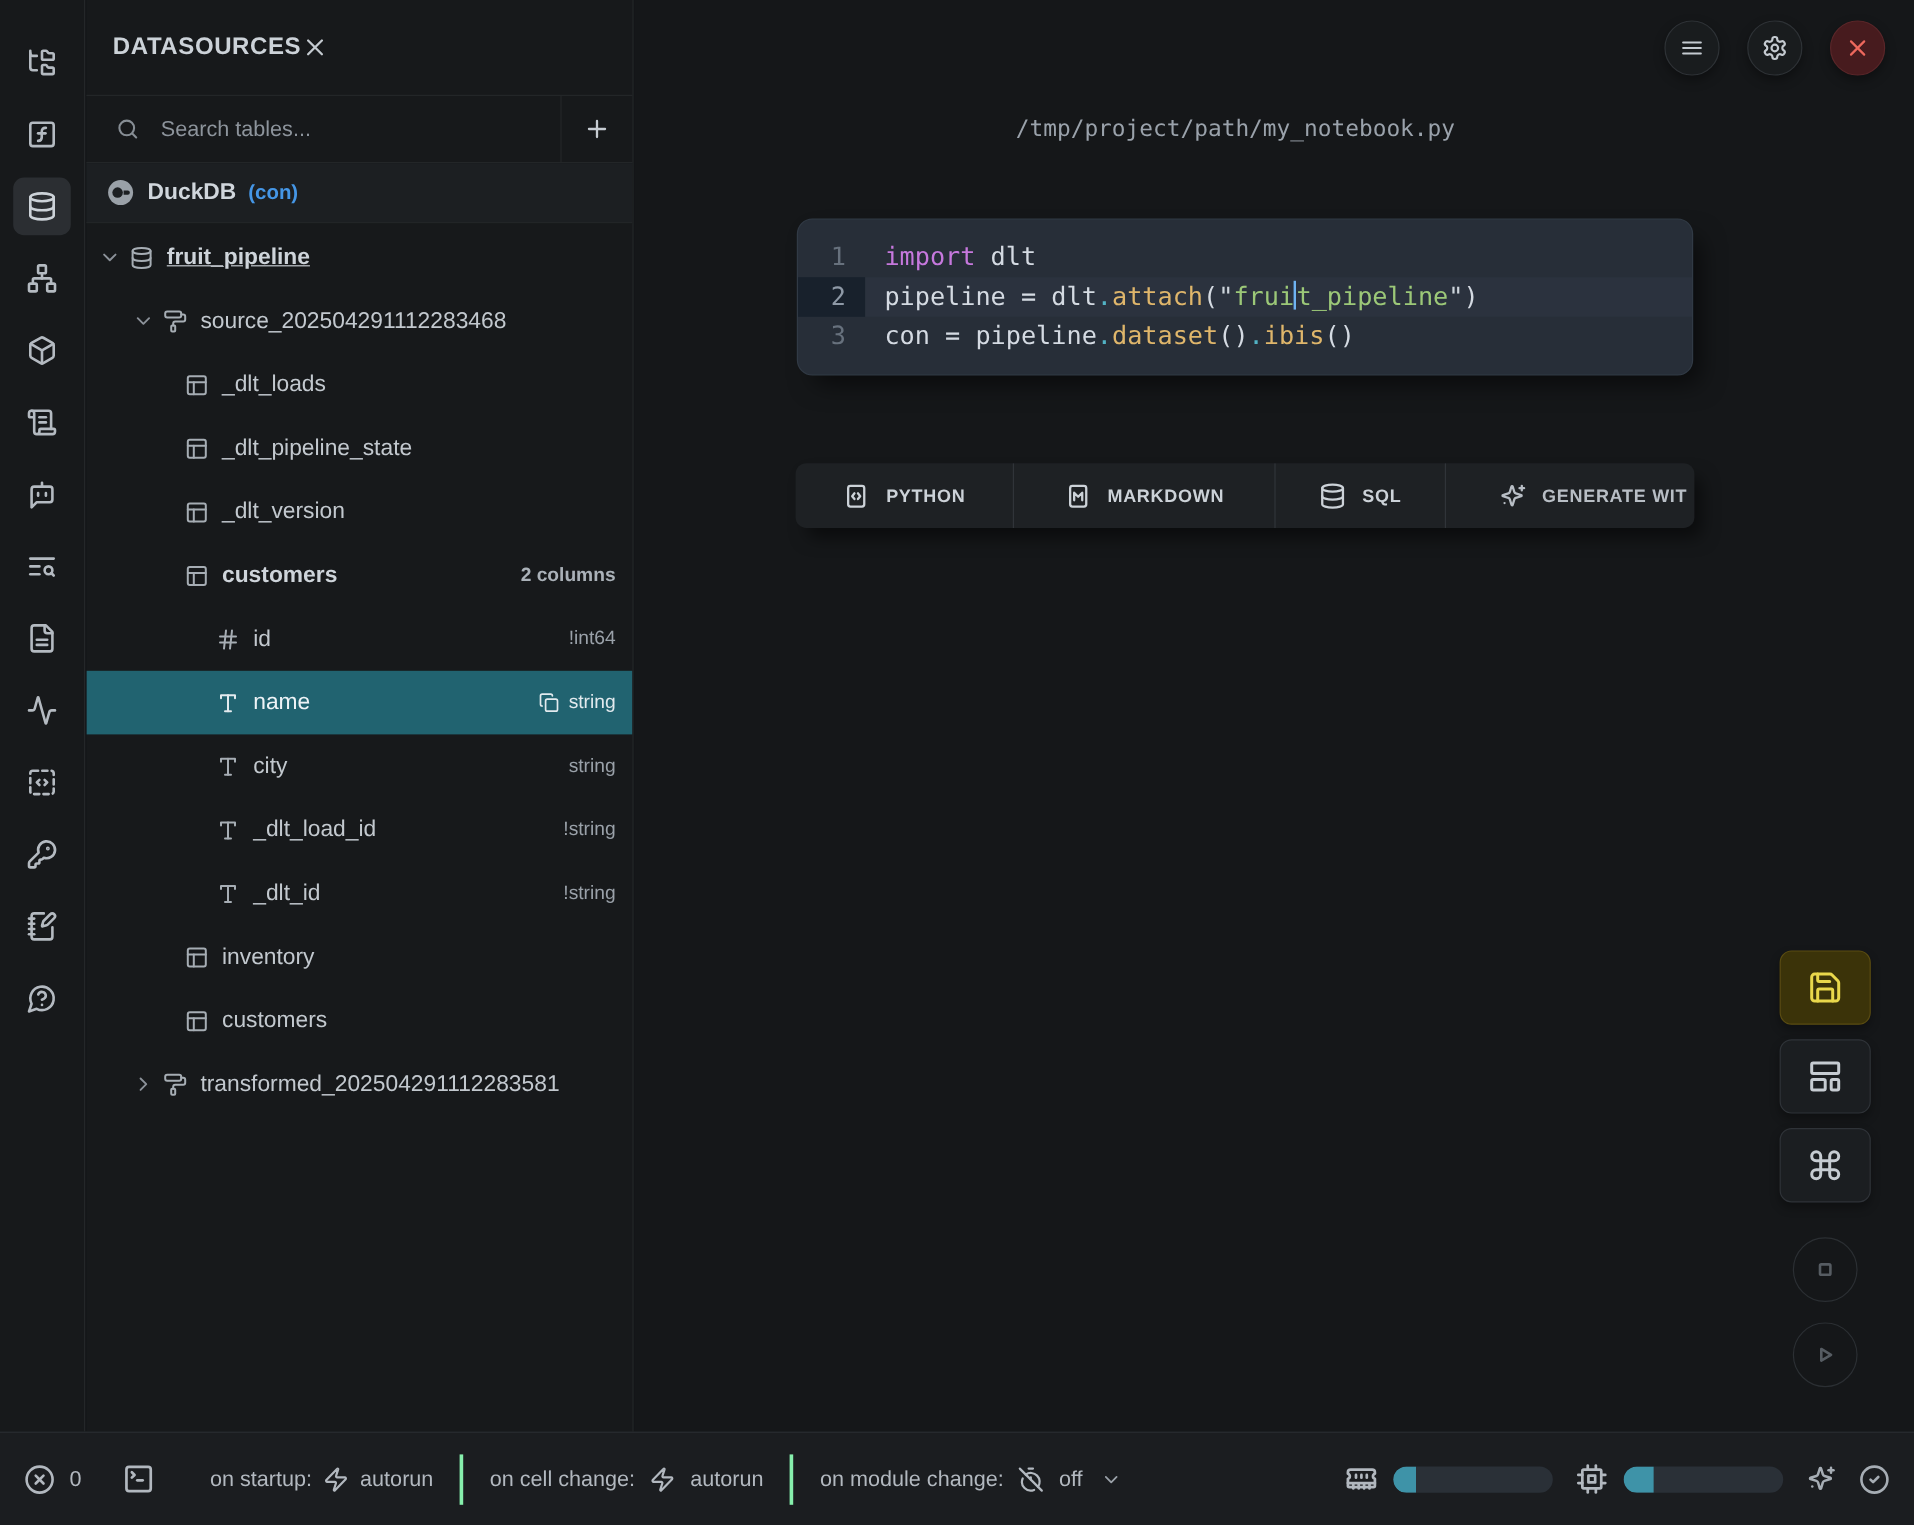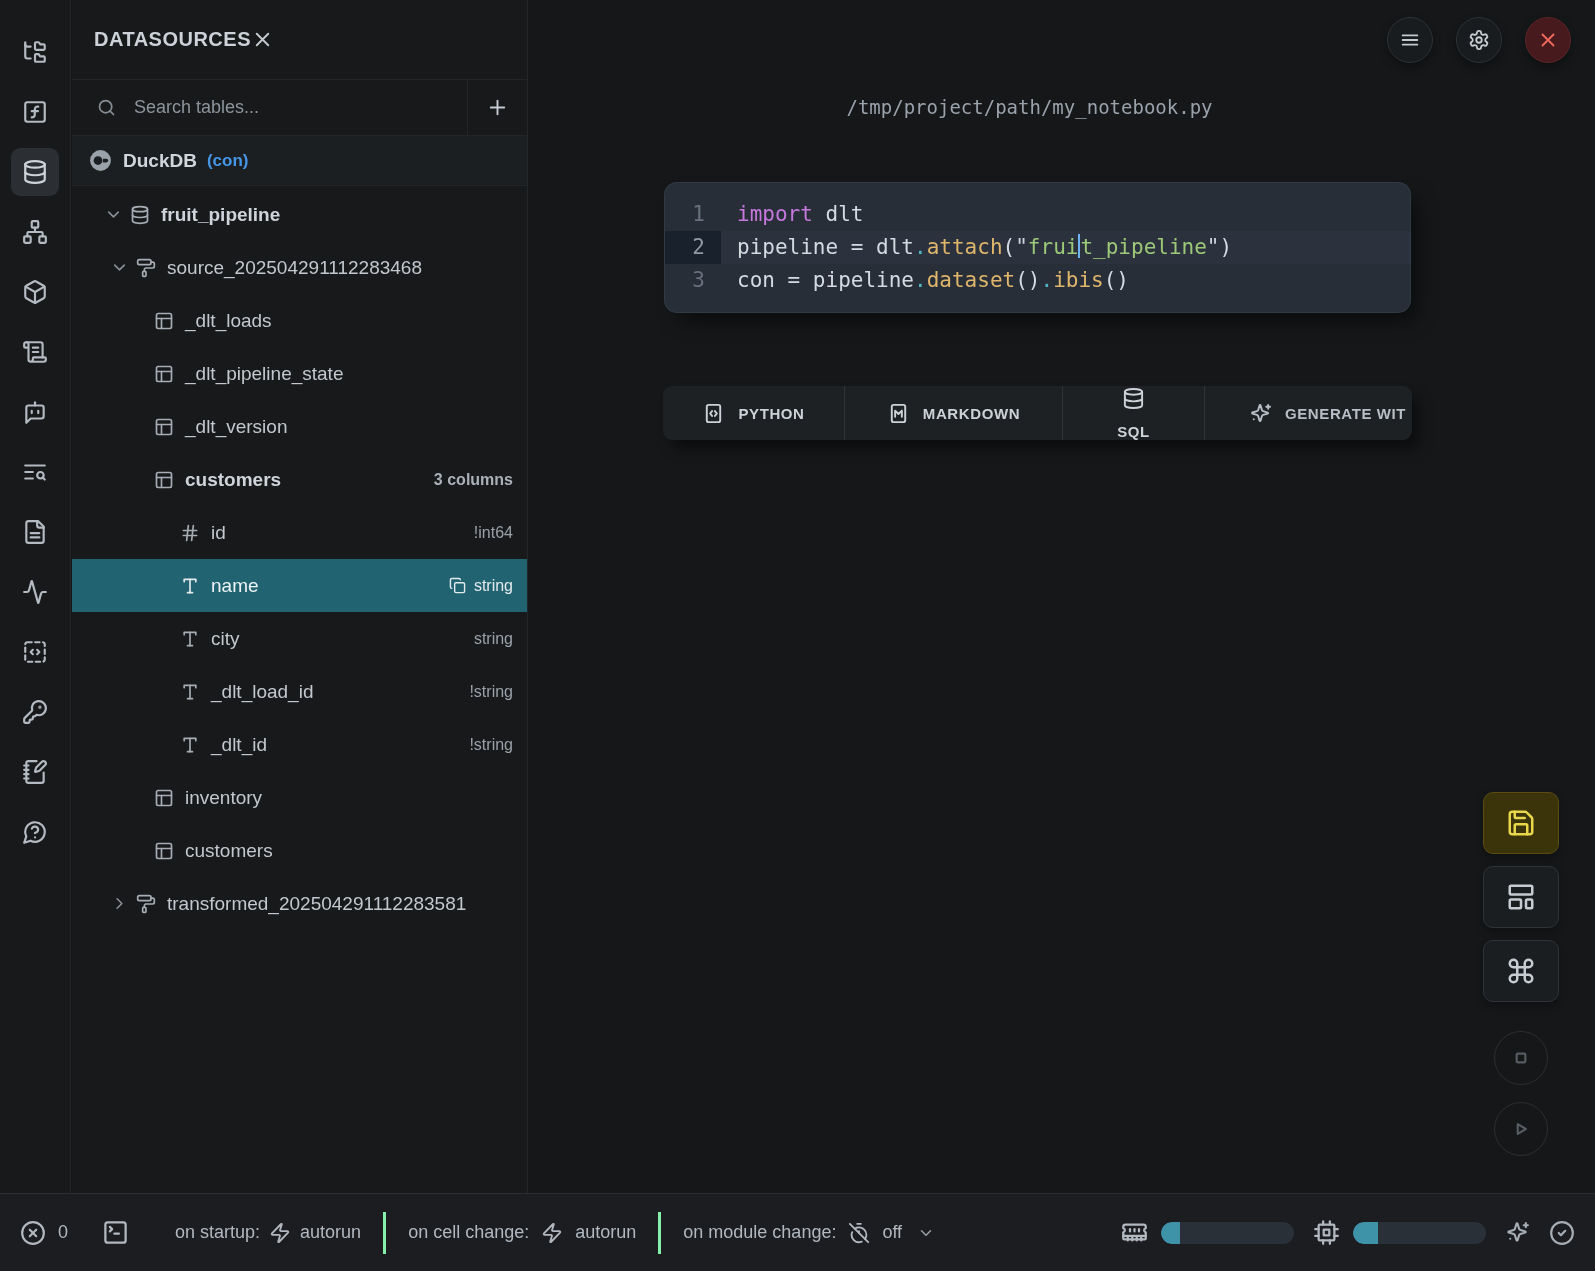--- a/index.html
+++ b/index.html
@@ -38,21 +38,21 @@
   .search-input { flex:1; background:transparent; border:none; outline:none; color:#cfd5db; font-size:18px; font-family:inherit; min-width:0; }
   .search-input::placeholder { color:#8d949c; }
   .add-btn { width:60px; flex:none; border-left:1px solid #232628; display:flex; align-items:center; justify-content:center; color:#c6ccd2; }
   .add-btn svg { width:23px; height:23px; }
   .engine-row { height:50px; flex:none; background:#1c1f22; border-bottom:1px solid #222527; display:flex; align-items:center; gap:10px; padding:0 16px; }
   .duck-logo { width:25px; height:25px; flex:none; }
   .engine-name { font-size:19px; font-weight:bold; color:#d0d6dc; }
   .engine-badge { font-size:17px; font-weight:bold; color:#4596e6; }
   .tree { flex:1; overflow:hidden; padding-top:2px; }
   .tree-row { height:53px; display:flex; align-items:center; font-size:19px; color:#c2c8ce; padding-right:14px; }
-  .tree-row.lvl1 { padding-left:32px; } .tree-row.lvl2 { padding-left:38px; }
+  .tree-row.lvl1 { padding-left:10px;text-decoration:underline; } .tree-row.lvl2 { padding-left:38px; }
   .tree-row.lvl3 { padding-left:82px; } .tree-row.lvl4 { padding-left:108px; }
   .chev { width:19px; height:19px; color:#8b9199; margin-right:7px; flex:none; }
   .row-icon { width:20px; height:20px; color:#a6adb4; margin-right:11px; flex:none; }
   .tree-row .lbl { white-space:nowrap; }
   .tree-row.bold .lbl { font-weight:bold; color:#ced4da; }
   .meta { margin-left:auto; font-size:16px; color:#9aa1a9; display:flex; align-items:center; gap:8px; padding-left:10px; }
   .meta svg { width:17px; height:17px; }
   .tree-row.bold .meta { font-weight:bold; color:#aab1b8; }
   .tree-row.selected { background:#216370; color:#edf3f6; }
   .tree-row.selected .row-icon, .tree-row.selected .meta { color:#e2eaee; }
@@ -75,21 +75,21 @@
   .code-line.active .gutter { background:#18212c; color:#8e99a6; }
   .code-line.active .codetxt { background:#2b323e; }
   .tk-kw { color:#c678dd; } .tk-pl { color:#d4dae2; } .tk-op { color:#52b3c5; }
   .tk-fn { color:#dfb66b; } .tk-st { color:#9cc878; } .tk-q { color:#cdd4db; }
   .cursor { display:inline-block; width:2px; height:24px; background:#6fb3f2; vertical-align:-4px; }
   .insert-group { position:absolute; left:134px; top:386px; width:749px; height:54px; background:#1e2124;
     border-radius:9px; display:flex; overflow:hidden; box-shadow:8px 10px 14px -2px rgba(0,0,0,.5); }
   .insert-btn { display:flex; align-items:center; justify-content:center; gap:13px; font-size:15px; font-weight:bold;
     letter-spacing:.6px; color:#ccd2d8; border-right:1px solid #303439; white-space:nowrap; flex:none; }
   .insert-btn svg { width:23px; height:23px; flex:none; }
-  .insert-btn:nth-child(1) { width:182px; } .insert-btn:nth-child(2) { width:218px; } .insert-btn:nth-child(3) { width:142px;flex-direction:column; }
+  .insert-btn:nth-child(1) { width:182px; } .insert-btn:nth-child(2) { width:218px; } .insert-btn:nth-child(3) { width:142px; }
   .insert-btn:nth-child(4) { flex:1; border-right:none; justify-content:flex-start; padding-left:44px; overflow:hidden; color:#b8bec5; }
   .side-actions { position:absolute; top:792px; right:36px; display:flex; flex-direction:column; align-items:center; }
   .sq-btn { width:76px; height:62px; border-radius:10px; background:#1b1e21; border:1px solid #2f3338;
     display:flex; align-items:center; justify-content:center; color:#c6ccd2; margin-bottom:12px; box-shadow:0 4px 8px rgba(0,0,0,.3); }
   .sq-btn svg { width:30px; height:30px; }
   .sq-btn.accent { background:#3b3309; border-color:#5a4c12; color:#e9d74b; }
   .round-btn { width:54px; height:54px; border-radius:50%; border:1px solid #2b2f33; color:#565c62;
     display:flex; align-items:center; justify-content:center; margin-top:17px; }
   .round-btn svg { width:26px; height:26px; }
   .round-btn:first-of-type { margin-top:20px; }
@@ -472,21 +472,21 @@
           <use href="#i-table"></use>
         </svg>
         <span class="lbl">_dlt_version</span>
       </div>
       <div class="tree-row lvl3 bold">
         <svg class="row-icon">
           <use href="#i-table"></use>
         </svg>
         <span class="lbl">customers</span>
         <span class="meta">
-          <span>3 columns</span>
+          <span>2 columns</span>
         </span>
       </div>
       <div class="tree-row lvl4">
         <svg class="row-icon">
           <use href="#i-hash"></use>
         </svg>
         <span class="lbl">id</span>
         <span class="meta">
           <span>!int64</span>
         </span>

